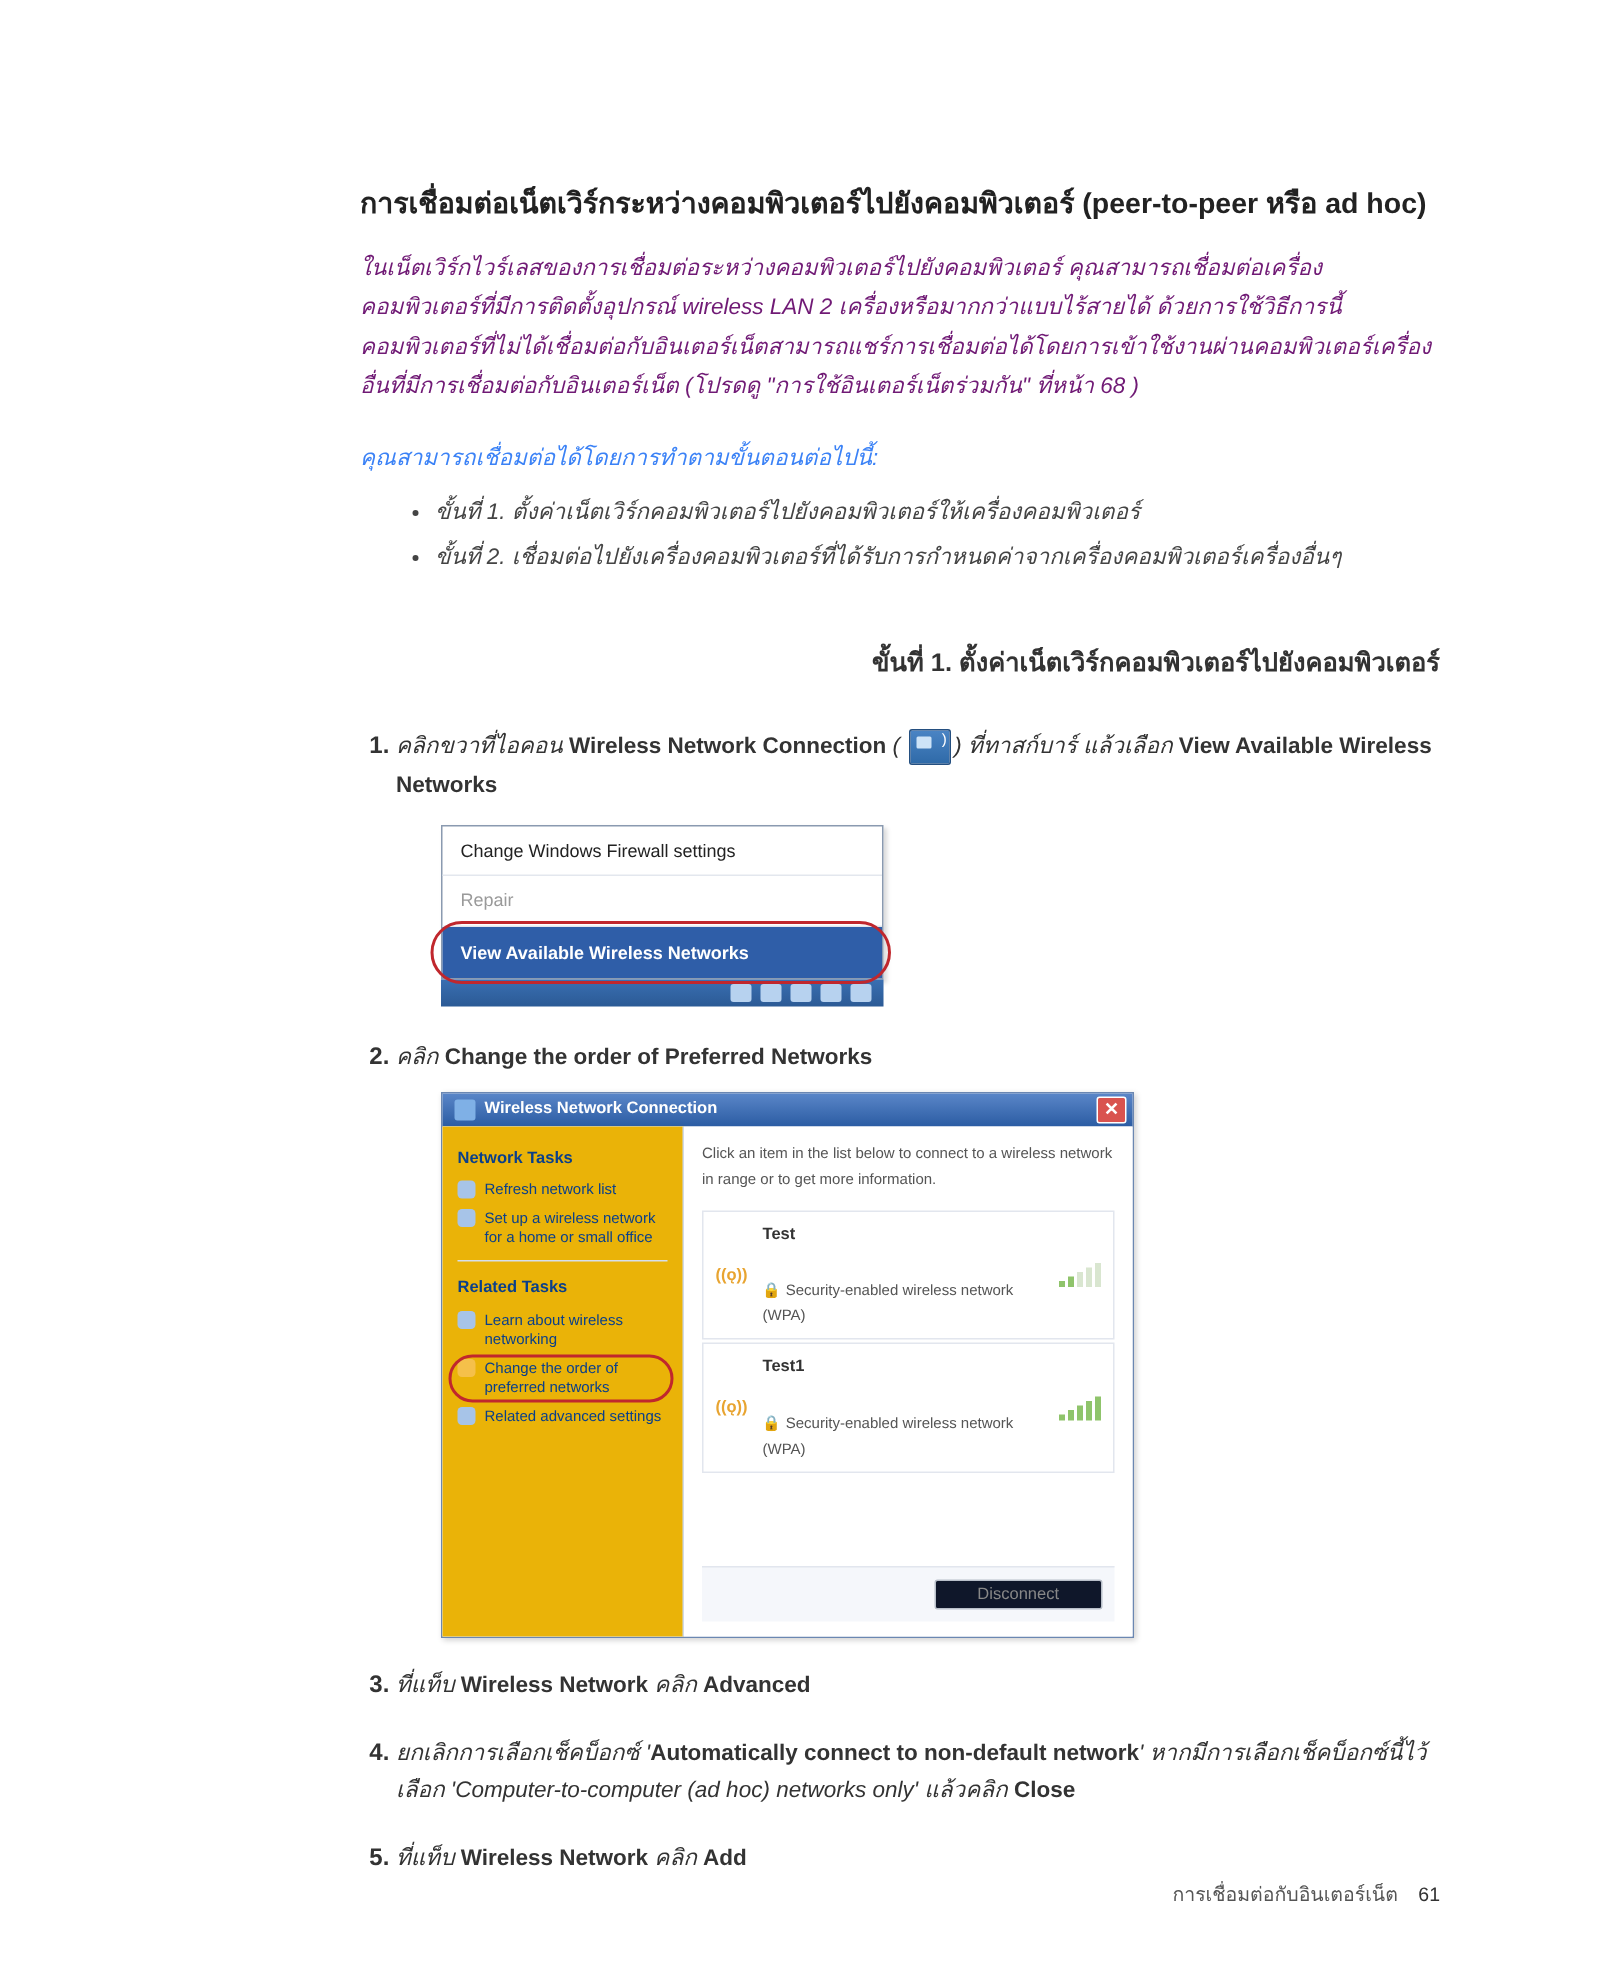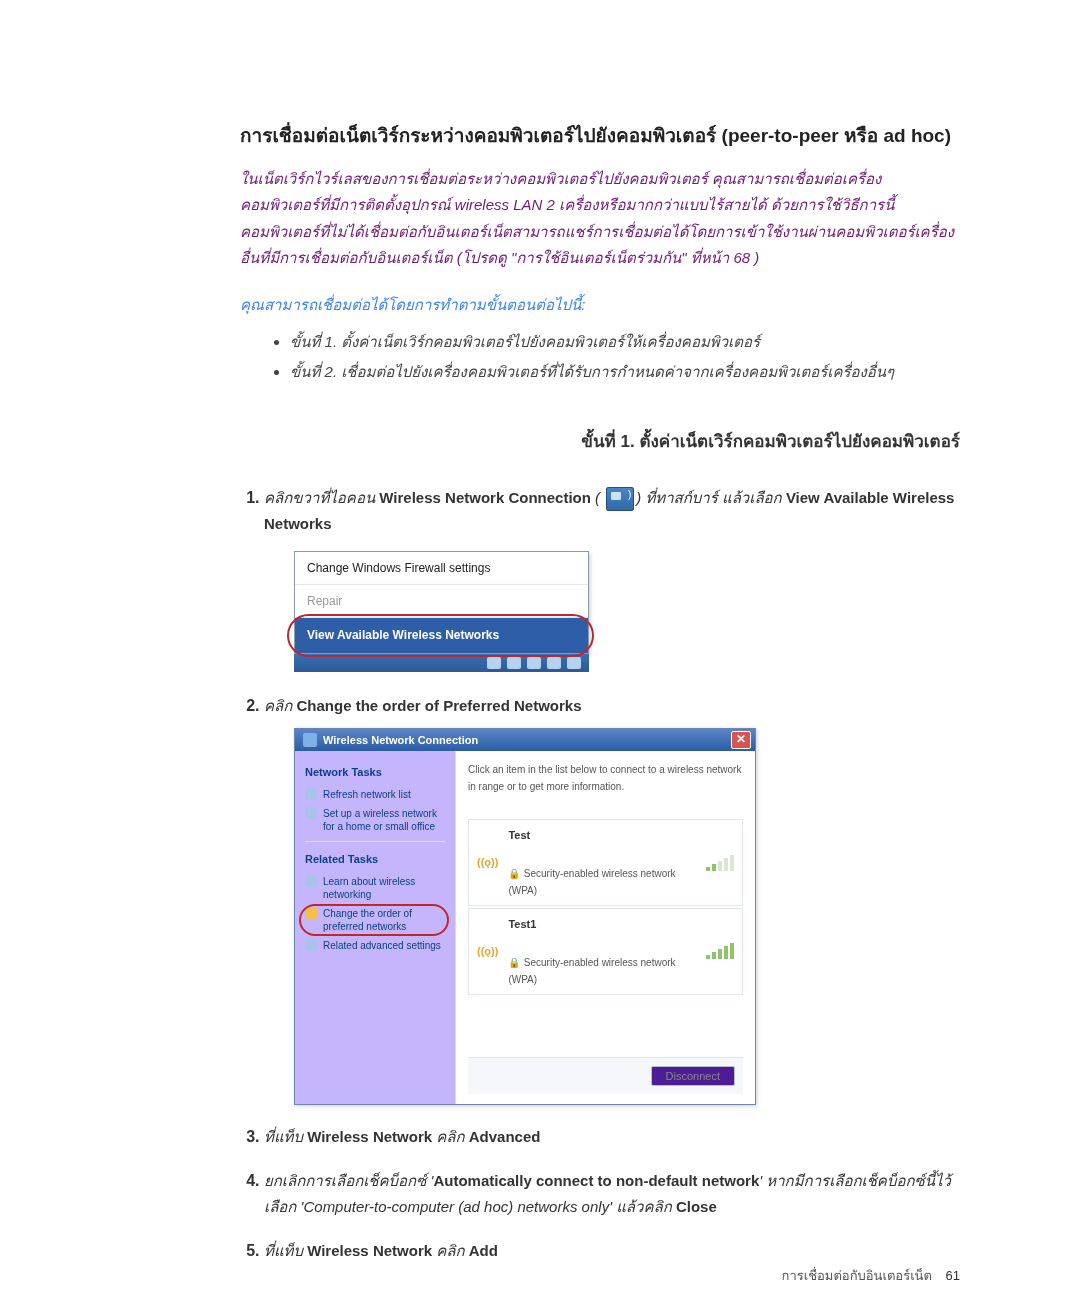--- a/index.html
+++ b/index.html
@@ -184,21 +184,21 @@
     text-align: center;
     border: 1px solid #fff;
     border-radius: 2px;
   }
   .dlg-body {
     display: flex;
     background: #fff;
   }
   .dlg-left {
     width: 140px;
-    background: #c4b5fd;
+    background: #eab308;
     border-right: 1px solid #d0dae8;
     padding: 8px 10px 12px 10px;
   }
   .dlg-left .task-head {
     color: #0a3f8a;
     font-weight: bold;
     font-size: 11px;
     margin: 4px 0 6px 0;
   }
   .dlg-left a.task-link {
@@ -236,21 +236,21 @@
   }
   .dlg-right h4 {
     margin: 0 0 6px 0;
     font-size: 14px;
     font-weight: normal;
     color: #222;
   }
   .dlg-right .hint {
     font-size: 10px;
     color: #555;
-    margin-bottom: 24px;
+    margin-bottom: 12px;
   }
   .net-item {
     border: 1px solid #e2e6ee;
     padding: 6px 8px;
     margin-bottom: 2px;
     display: flex;
     align-items: center;
     gap: 10px;
   }
   .net-item .sig {
@@ -284,22 +284,22 @@
   .net-item .bars.weak span:nth-child(5){ background:#d9e6d0; }
   .dlg-footer {
     padding: 8px;
     display: flex;
     justify-content: flex-end;
     background: #f5f7fb;
     border-top: 1px solid #e2e6ee;
   }
   .dlg-footer button {
     font-size: 11px;
-    padding: 3px 14px;
-    background: #4c1d95;
+    padding: 3px 28px;
+    background: #0f172a;
     border: 1px solid #b8bfc9;
     color: #888;
     border-radius: 2px;
   }
 
   .page-footer {
     position: absolute;
     bottom: 36px;
     right: 120px;
     font-size: 13px;

